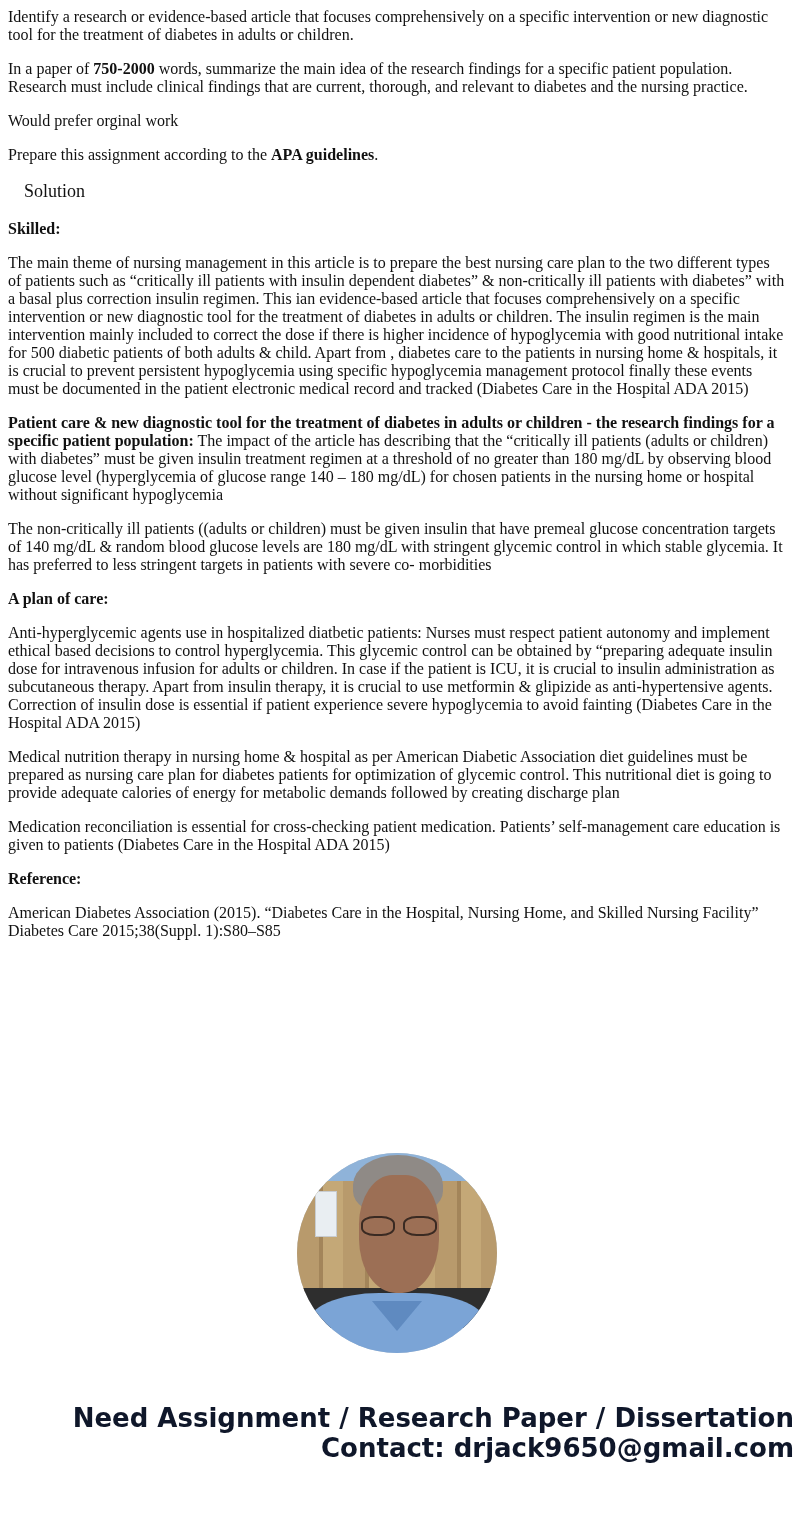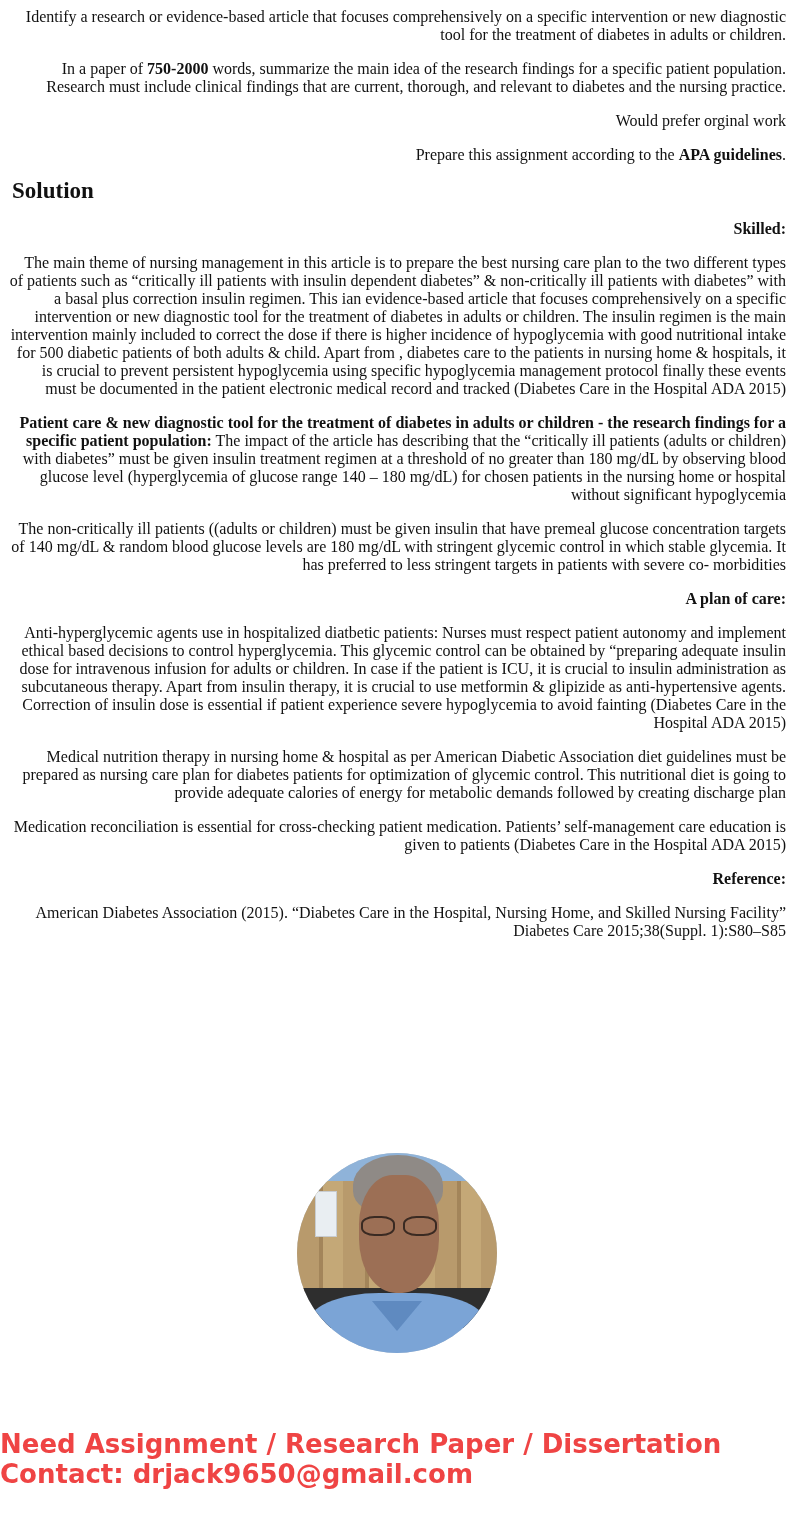--- a/index.html
+++ b/index.html
@@ -7,25 +7,25 @@
       width: 794px;
       min-height: 1523px;
       font-family: "Liberation Serif", "DejaVu Serif", serif;
       font-size: 16px;
       line-height: 18px;
       color: #111111;
       position: relative;
       overflow: hidden;
     }
     .content { padding: 8px 8px 0 8px; }
-    p { margin: 0 0 16px 0; text-align: right; }
+    p { margin: 0 0 16px 0; }
     h2 {
-      font-size: 23px;
-      font-weight: bold;
-      margin: 6px 0 18px 4px;
+      font-size: 18px;
+      font-weight: normal;
+      margin: 6px 0 18px 16px;
       line-height: 22px;
     }
     b { font-weight: bold; }
     .avatar-wrap {
       position: absolute;
       left: 297px;
       top: 1153px;
       width: 200px;
       height: 200px;
       border-radius: 50%;
@@ -45,27 +45,26 @@
     .av-glasses .lens { position: absolute; top: 0; width: 30px; height: 16px; border: 2px solid #3a2a22; border-radius: 40%; }
     .av-glasses .l1 { left: 0; }
     .av-glasses .l2 { left: 42px; }
     .av-shirt { position: absolute; left: 10px; top: 140px; width: 180px; height: 80px; background: #7ba4d6; border-radius: 40% 40% 0 0; }
     .av-collar { position: absolute; left: 75px; top: 148px; width: 50px; height: 30px; background: #5f8ac0; clip-path: polygon(0 0, 50% 100%, 100% 0); }
     .promo {
       position: absolute;
       left: 0;
       top: 1403px;
       width: 794px;
-      text-align: left;
+      text-align: right;
       font-family: "DejaVu Sans", sans-serif;
       font-weight: bold;
       font-size: 26px;
       line-height: 30px;
-      color: #ef4444;
-      margin-top: 26px;
+      color: #0f172a;
     }
     .promo div { margin: 0; }
   </style>
 </head>
 <body>
 
 <div class="content">
   <p>Identify a research or evidence-based article that focuses comprehensively on a specific intervention or new diagnostic tool for the treatment of diabetes in adults or children.</p>
   <p><span>In a paper of </span><b>750-2000</b><span> words, summarize the main idea of the research findings for a specific patient population. Research must include clinical findings that are current, thorough, and relevant to diabetes and the nursing practice.</span></p>
   <p>Would prefer orginal work</p>

